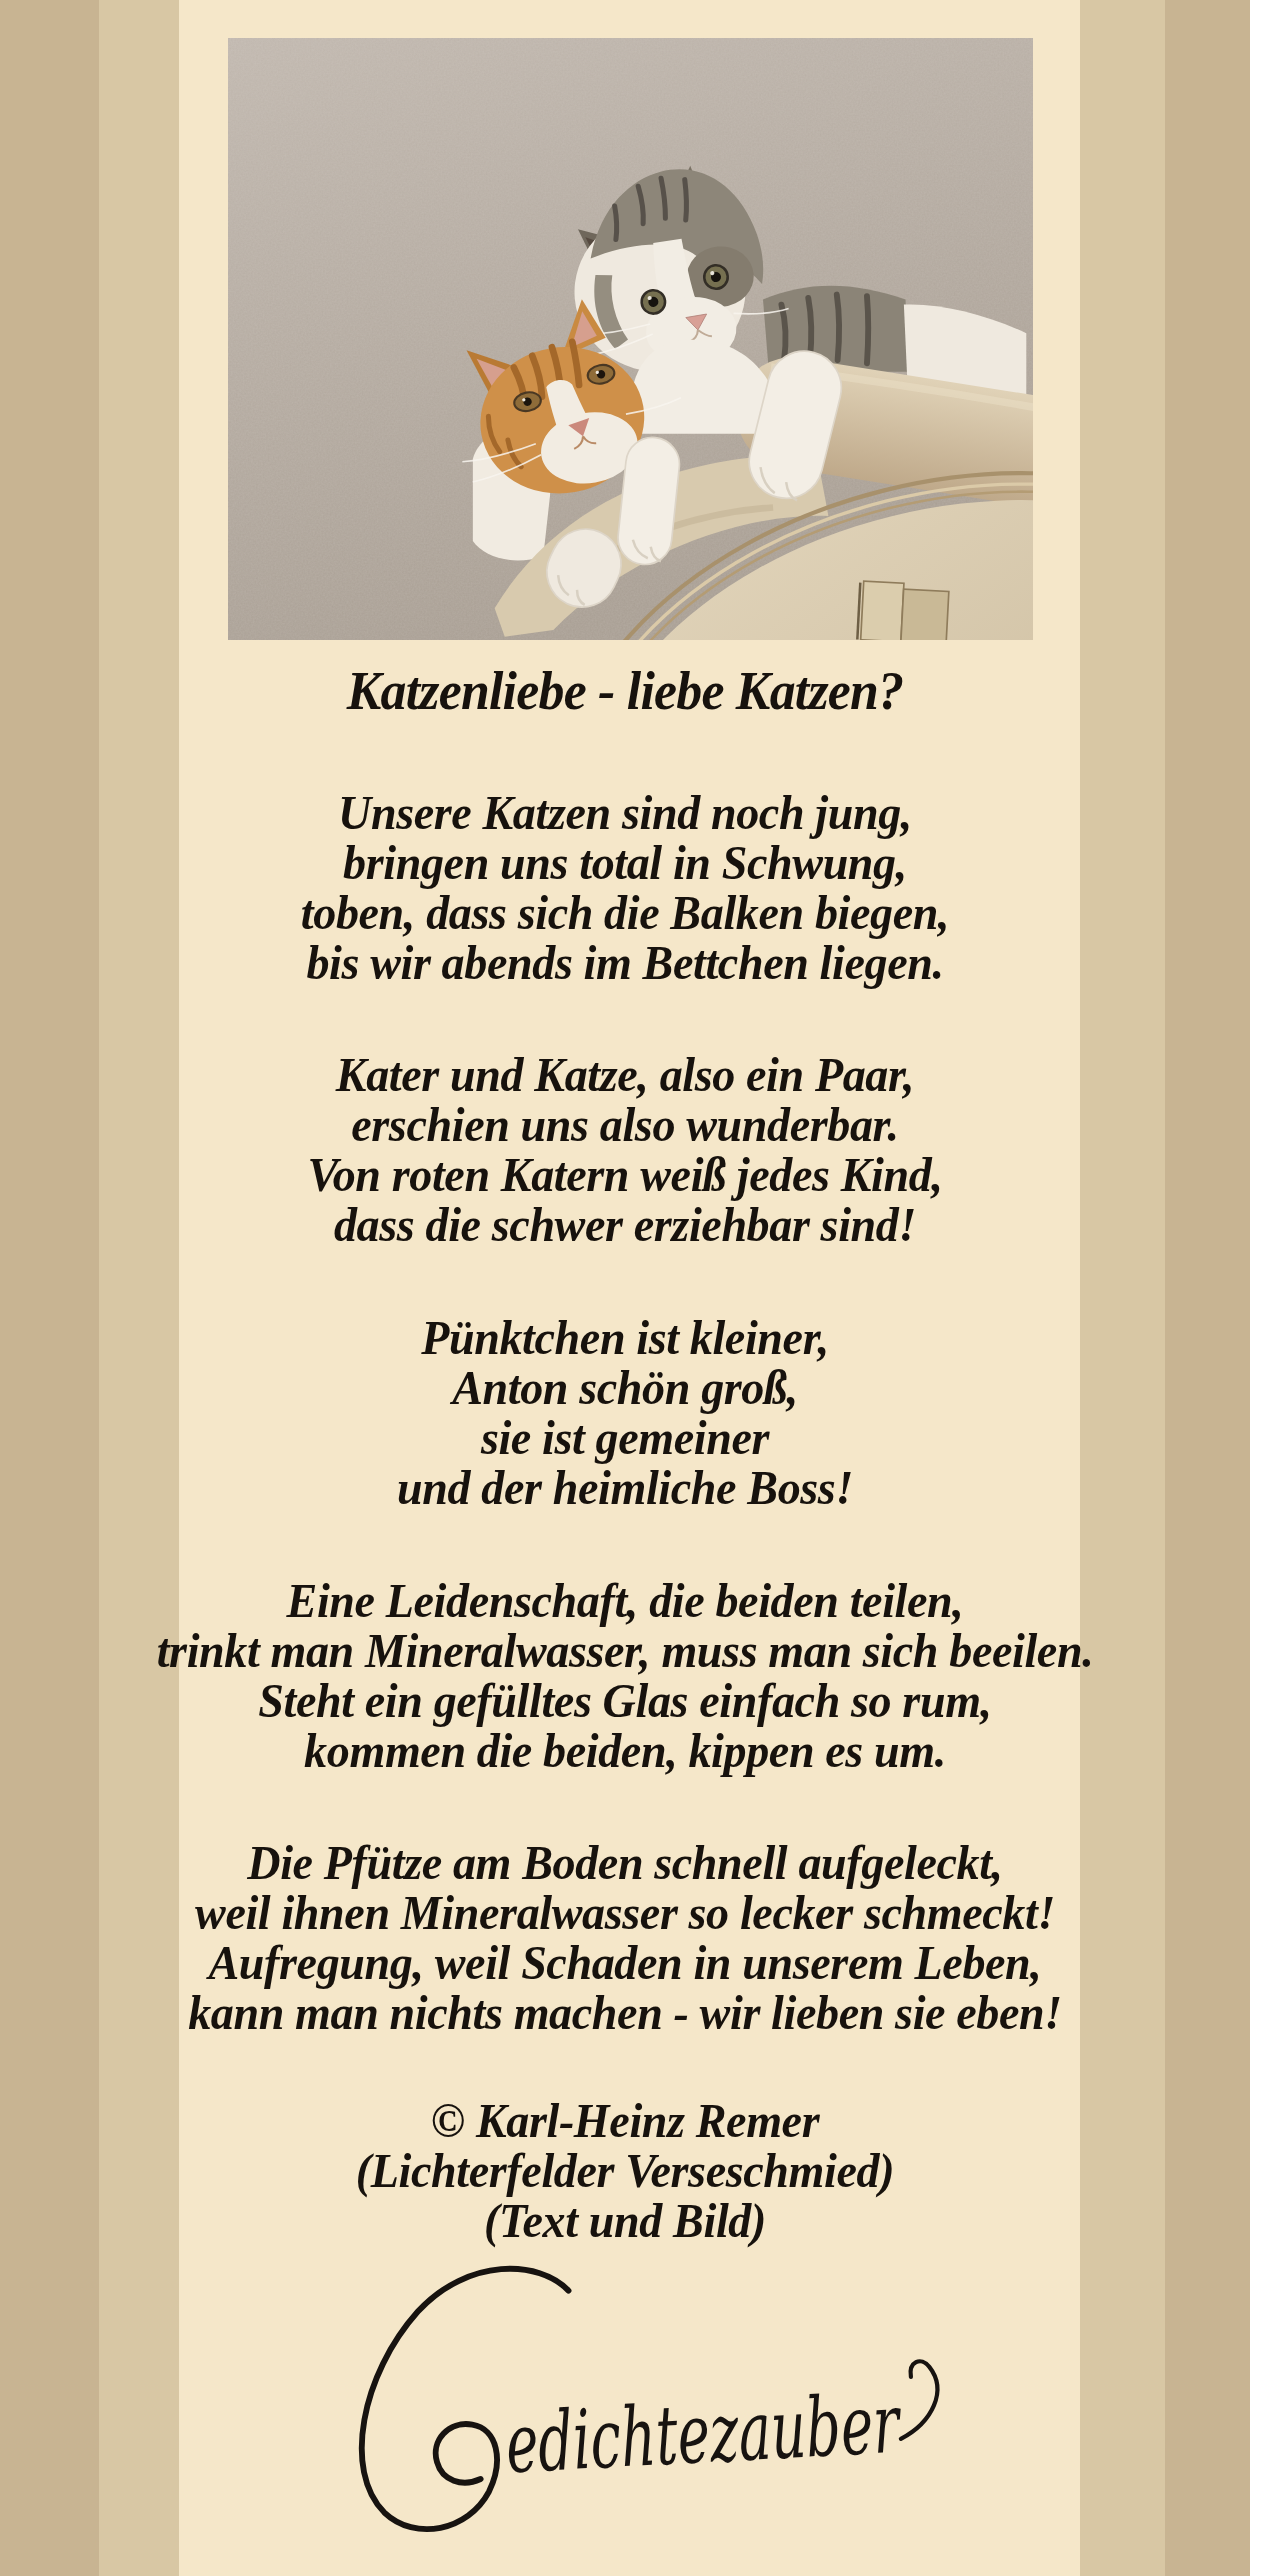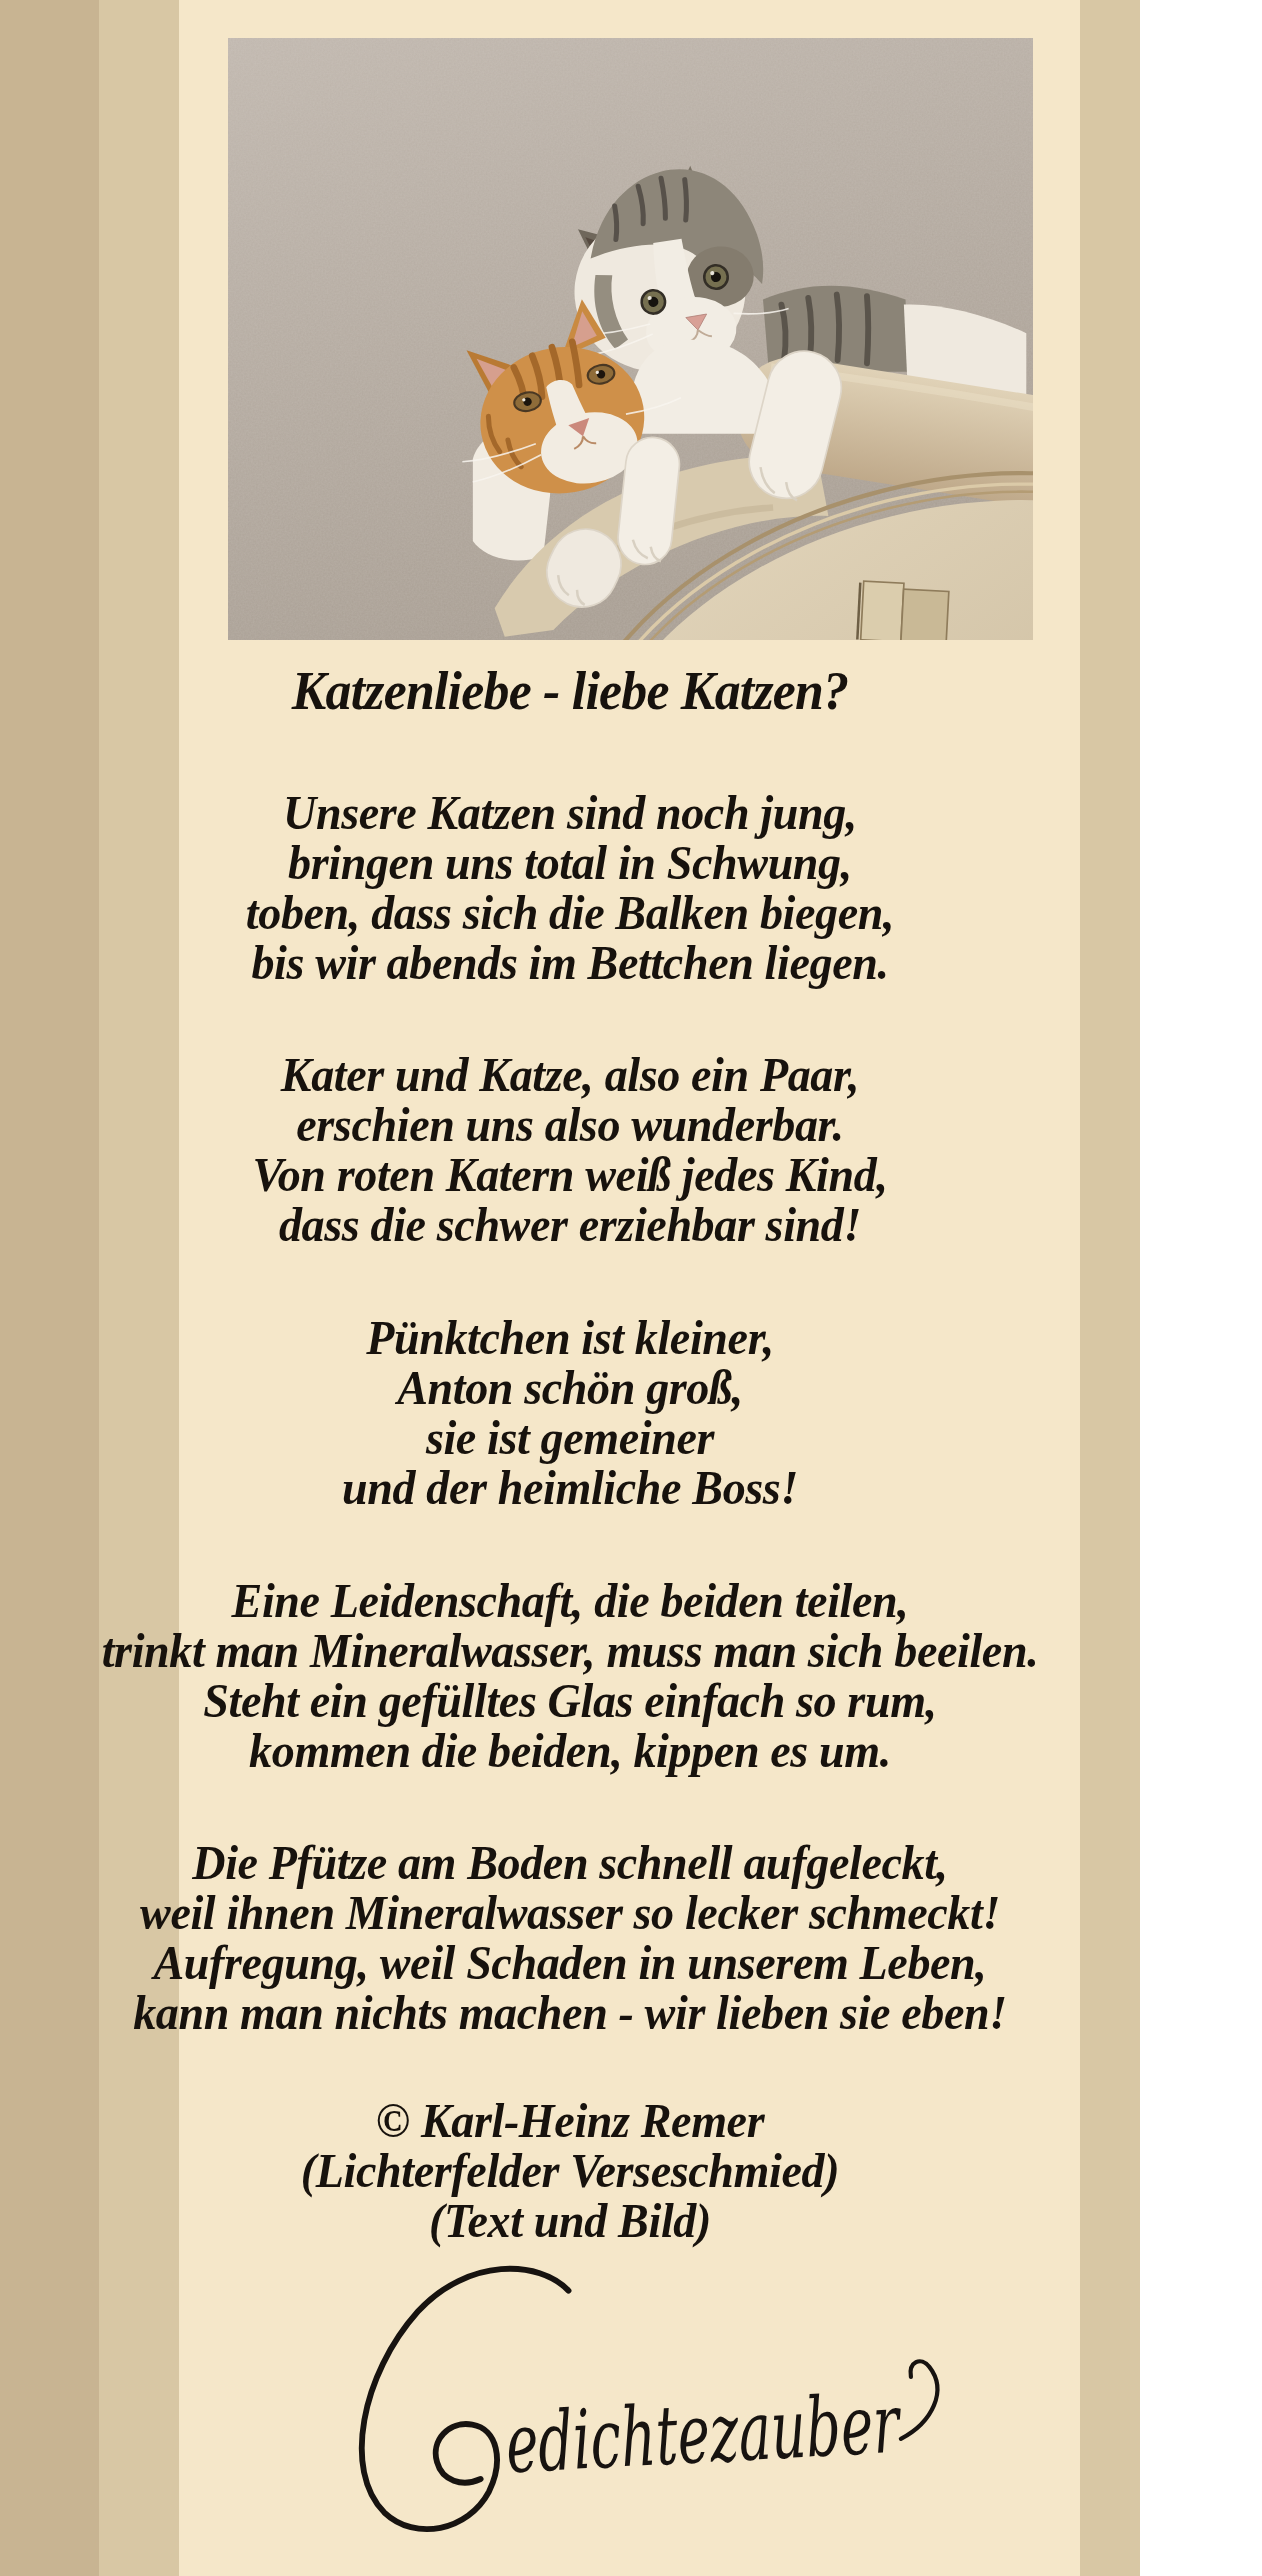--- a/index.html
+++ b/index.html
@@ -1,18 +1,18 @@
 <!DOCTYPE html>
 <html lang="de" style="--band_outer: #c8b492; --band_inner: #d8c7a4; --panel: #f5e7c9; --ink: #17120d; --wall_light: #bdb4ab; --wall_dark: #a79d92; --fabric: #d8caae; --fabric_deep: #bfa98a; --plywood: #ddcfb5; --plywood_edge: #a8916c; --cat_orange: #cf9049; --cat_orange_dark: #a4682a; --cat_gray: #8d8679; --cat_gray_dark: #57514a; --white_fur: #f2ede4; --nose_pink: #d8a096;font-size:13.4px"><head>
 <meta charset="utf-8">
 <title>Katzenliebe - liebe Katzen?</title>
 <style>
   html,body{margin:0;padding:0;background:#ffffff}
   .screen{
-    position:relative;width:1140px;height:2576px;overflow:hidden;
+    position:relative;width:1250px;height:2576px;overflow:hidden;
     background:var(--panel,#f5e7c9);color:var(--ink,#17120d);
     font-family:"Liberation Serif",serif;
   }
   .band{position:absolute;top:0;height:100%}
   .l-outer{left:0;width:99px;background:var(--band_outer,#c8b492)}
   .l-inner{left:99px;width:80px;background:var(--band_inner,#d8c7a4)}
   .r-inner{left:1080px;width:86px;background:var(--band_inner,#d8c7a4)}
   .r-outer{left:1165px;width:97px;background:var(--band_outer,#c8b492)}
 
   .photo-frame{position:absolute;left:228px;top:38px;width:805px;height:602px;margin:0;padding:0}

